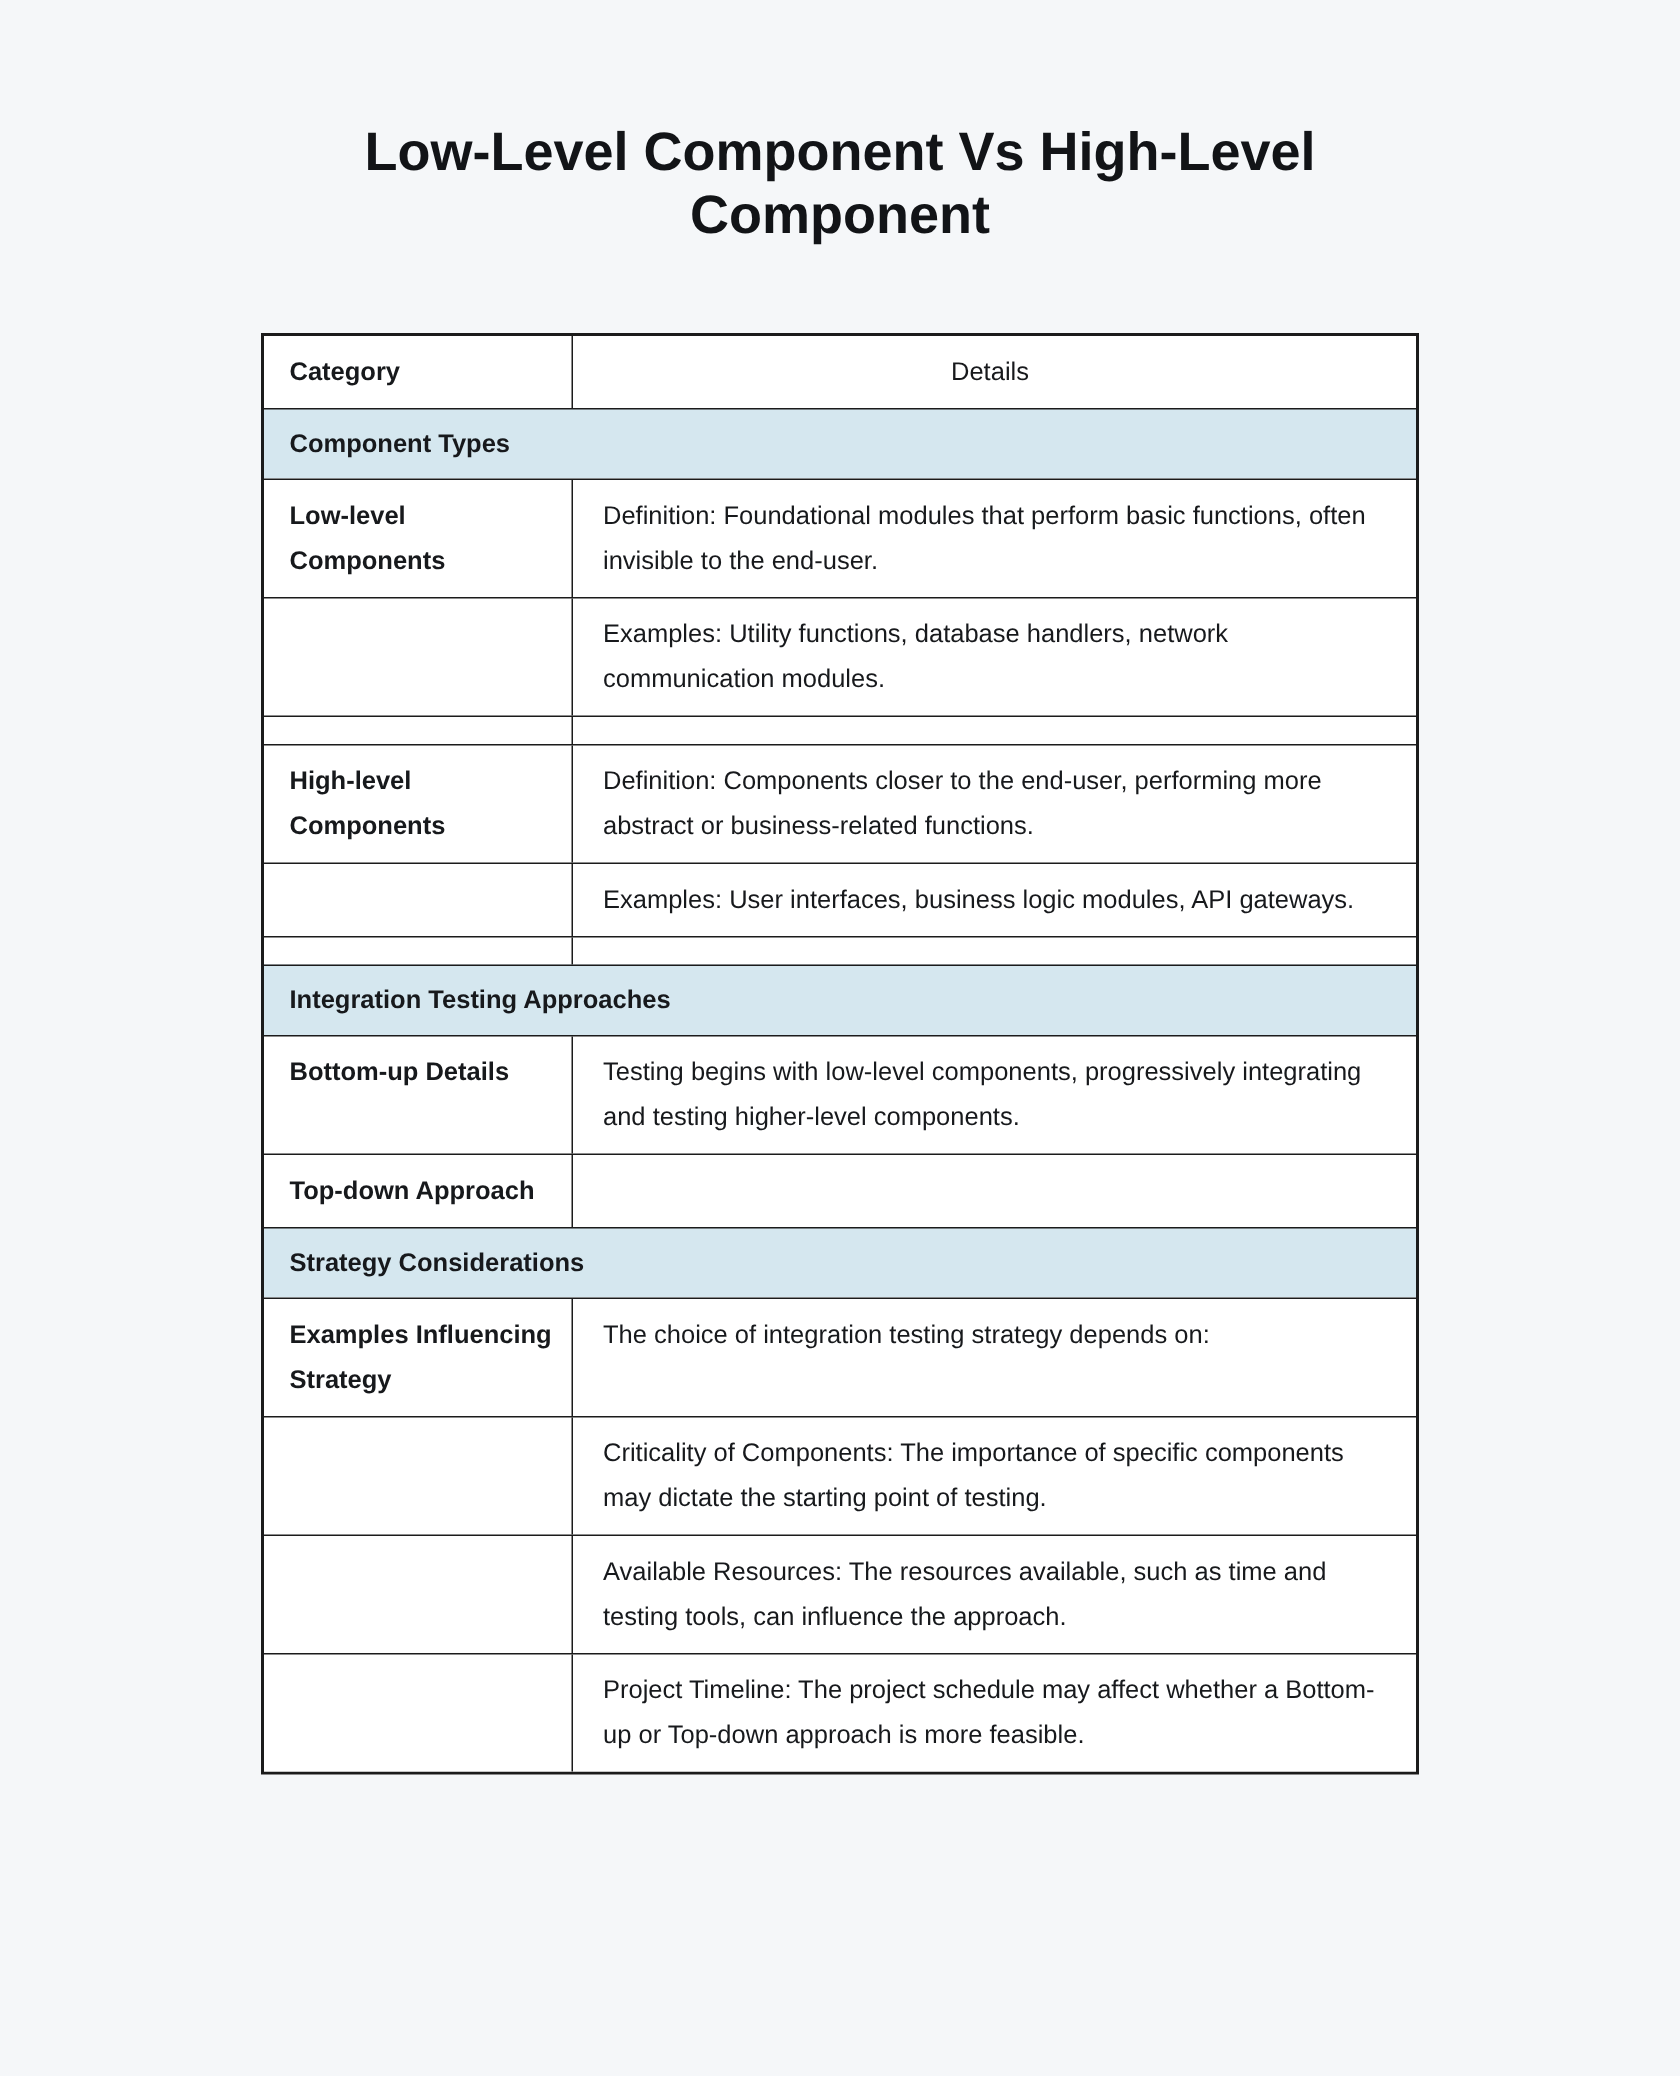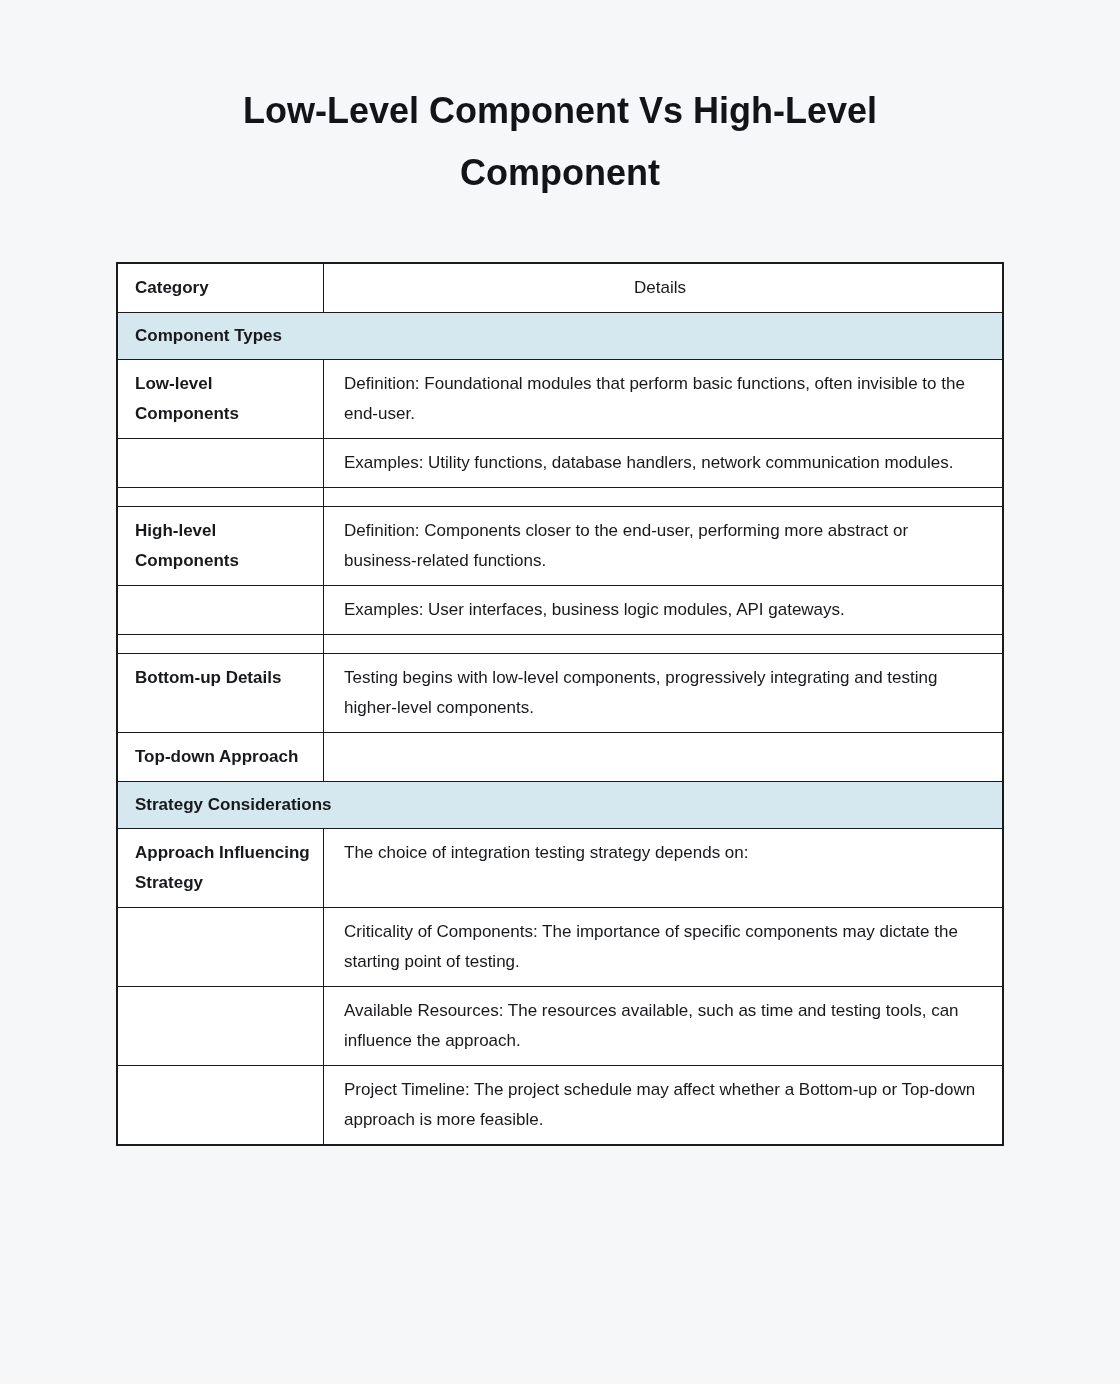--- a/index.html
+++ b/index.html
@@ -13,25 +13,25 @@
     font-family: "Liberation Sans", sans-serif;
     color: #17191c;
     -webkit-font-smoothing: antialiased;
   }
   .page-title {
     margin: 80px auto 0;
     max-width: 720px;
     text-align: center;
     font-size: 36px;
     font-weight: 700;
-    line-height: 62px;
+    line-height: 42px;
     color: #121417;
   }
   .table {
-    width: 888px;
+    width: 772px;
     margin: 58px auto 0;
     border: 2px solid var(--border-col, #1b1b1b);
     box-sizing: border-box;
     background: var(--cell-bg, #ffffff);
   }
   .t-row {
     display: flex;
     background: var(--cell-bg, #ffffff);
     font-size: 17px;
     line-height: 30px;
@@ -103,36 +103,39 @@
 
   <div class="t-row">
     <div class="cell-cat"></div>
     <div class="cell-det"><span class="bold-prefix">Examples: </span><span>User interfaces, business logic modules, API gateways.</span></div>
   </div>
 
   <div class="t-row">
     <div class="cell-cat"></div>
   </div>
 
+  <div class="t-row t-section">
+    <span>Integration Testing Approaches</span>
+  </div>
 
   <div class="t-row">
     <div class="cell-cat">Bottom-up Details</div>
     <div class="cell-det"><span class="bold-prefix"></span><span>Testing begins with low-level components, progressively integrating and testing higher-level components.</span></div>
   </div>
 
   <div class="t-row">
     <div class="cell-cat">Top-down Approach</div>
   </div>
 
   <div class="t-row t-section">
     <span>Strategy Considerations</span>
   </div>
 
   <div class="t-row">
-    <div class="cell-cat">Approach Influencing Strategy</div>
+    <div class="cell-cat">Examples Influencing Strategy</div>
     <div class="cell-det"><span class="bold-prefix"></span><span>The choice of integration testing strategy depends on:</span></div>
   </div>
 
   <div class="t-row">
     <div class="cell-cat"></div>
     <div class="cell-det"><span class="bold-prefix">Criticality of Components: </span><span>The importance of specific components may dictate the starting point of testing.</span></div>
   </div>
 
   <div class="t-row">
     <div class="cell-cat"></div>

